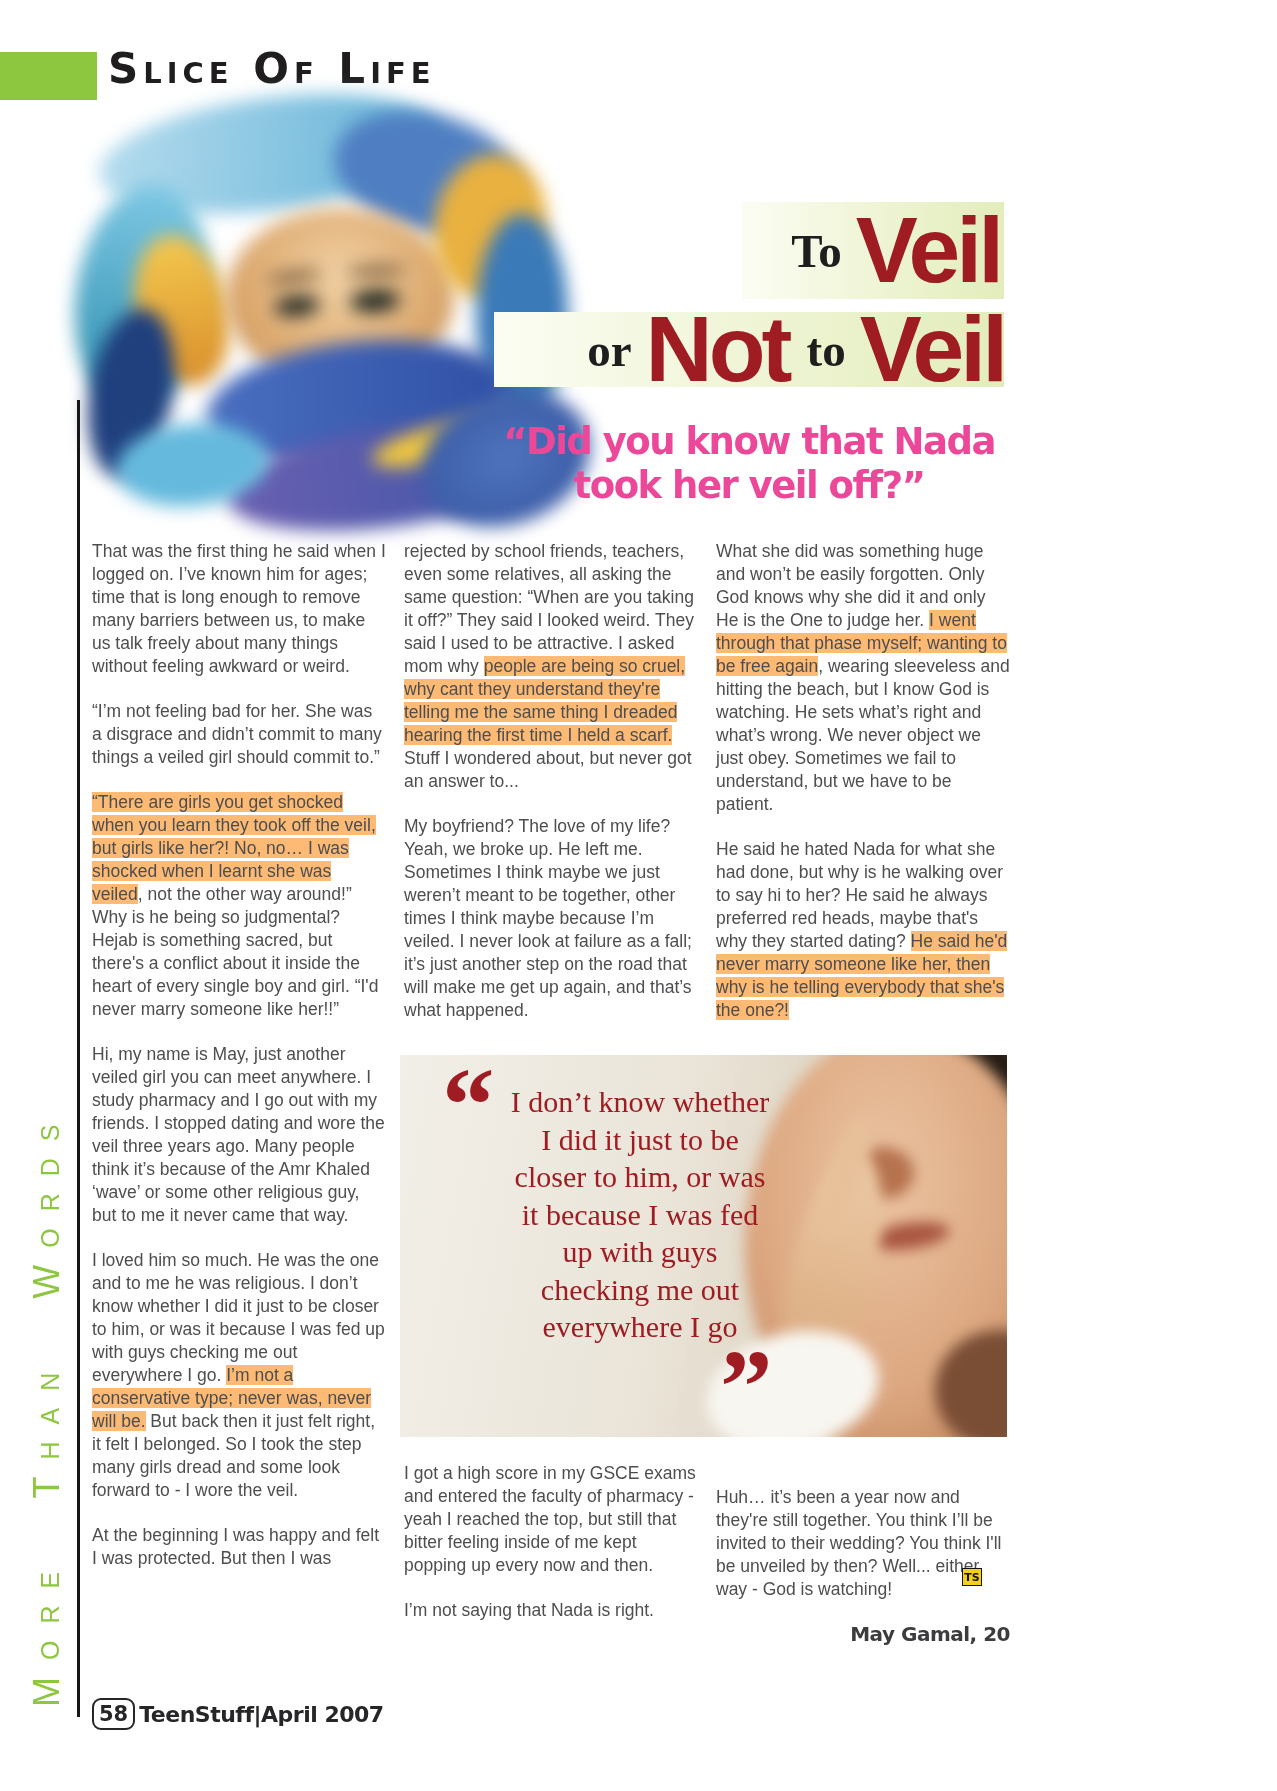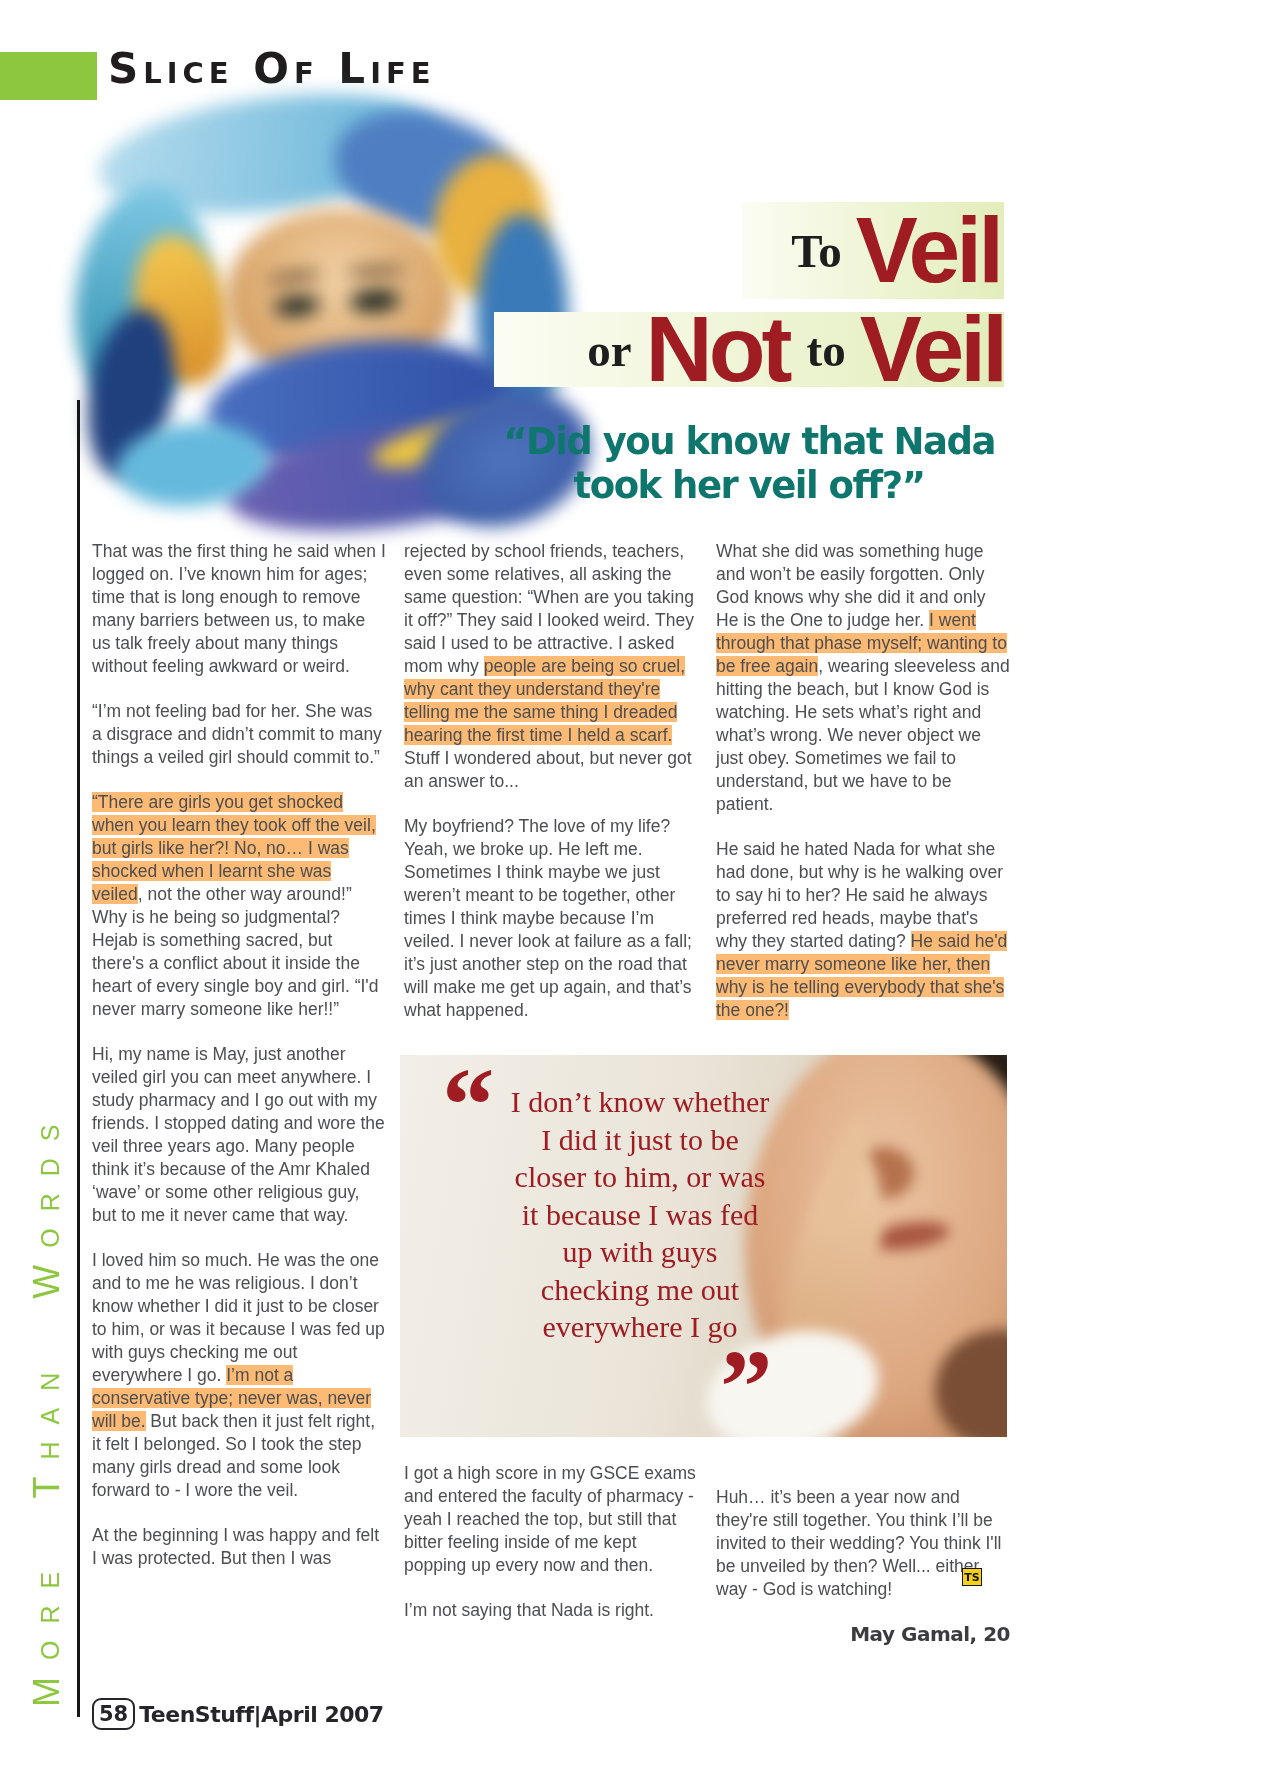--- a/index.html
+++ b/index.html
@@ -40,21 +40,21 @@
         background:linear-gradient(90deg,#fbfdf3 0%,#eef4d3 55%,#e2edbb 100%)}
   .band1{left:742px;top:202px;width:262px;height:97px;padding-right:4px}
   .band2{left:494px;top:312px;width:510px;height:75px;}
   .t-serif{font-family:"Liberation Serif",serif;font-weight:700;font-size:47px;color:#1e1e1f}
   .t-red{font-family:Liberation Sans, sans-serif;font-weight:800;font-size:93px;line-height:1;
          color:#9e1c22;letter-spacing:-4px}
   .gap-s{margin-right:14px}.gap-m{margin:0 14px 0 18px}
   .subtitle{
     position:absolute;left:474px;top:420px;width:550px;text-align:center;
     font-family:"DejaVu Sans",sans-serif;font-weight:800;font-size:37px;line-height:1.18;
-    color:#0f766e;letter-spacing:-1.5px;
+    color:#ec4899;letter-spacing:-1.5px;
   }
   
   .col{position:absolute;width:294px;font-size:17.5px;line-height:23px;color:#4d4e50}
   .col1{left:92px;top:540px}
   .col2{left:404px;top:540px}
   .col3{left:716px;top:540px}
   .col2b{left:404px;top:1462px}
   .col3b{left:716px;top:1486px}
   .para{margin-bottom:22px}
   .hl{background:#fdba74}

